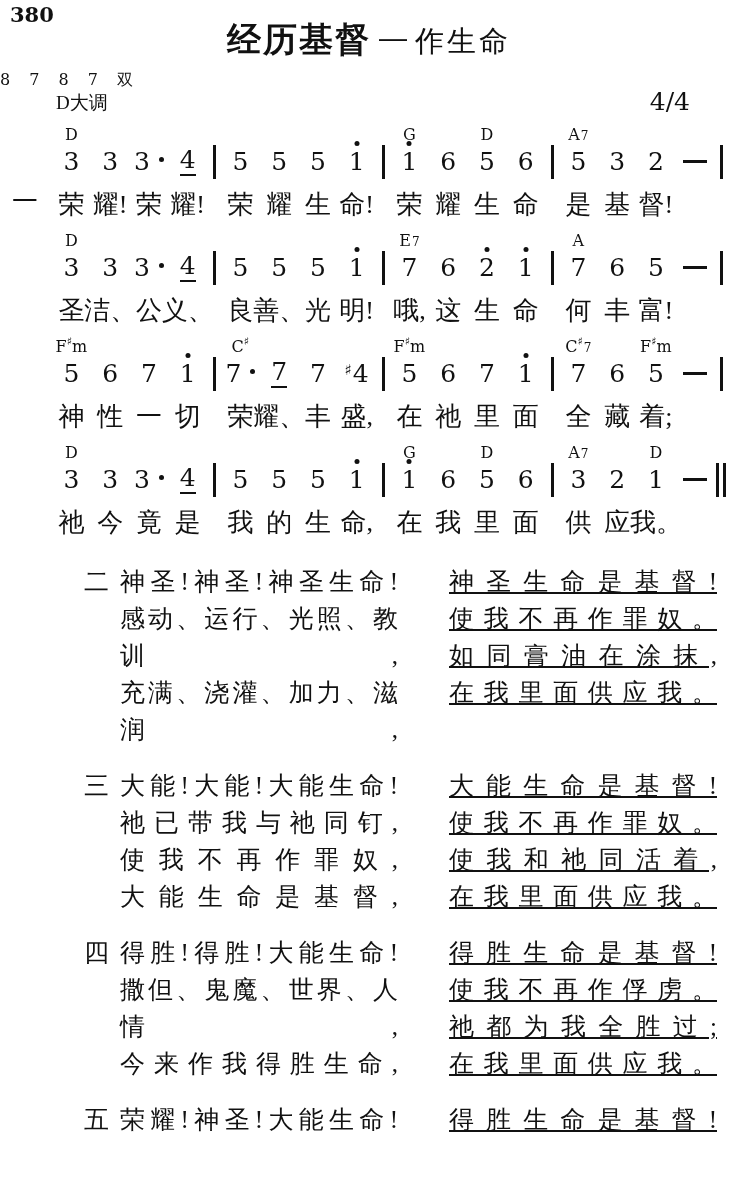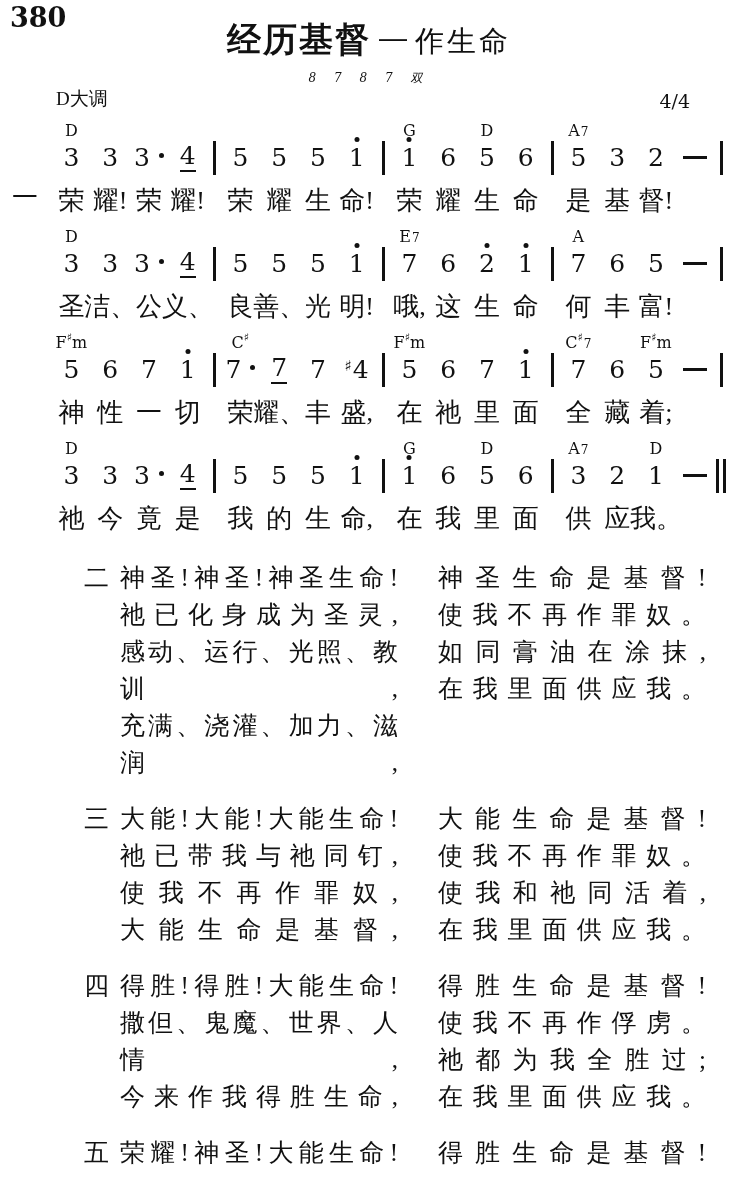--- a/index.html
+++ b/index.html
@@ -6,38 +6,38 @@
   html,body { background:#ffffff; }
   body {
     width:738px; height:1200px; position:relative; overflow:hidden;
     color:#111111;
     font-family:"Liberation Serif","DejaVu Serif",serif;
   }
 
   
   .page-number {
     position:absolute; top:2px; left:10px;
-    font-family:"DejaVu Serif",serif; font-weight:bold; font-size:27px;
+    font-family:"DejaVu Serif",serif; font-weight:bold; font-size:21px;
   }
   .title-row {
     text-align:center; padding-top:17px; white-space:nowrap;
     font-family:"Liberation Sans","DejaVu Sans",sans-serif; font-weight:normal;
   }
   .title-main { font-size:34px; font-weight:900; letter-spacing:2px; }
   .title-dash { font-size:28px; font-weight:400; margin:0 8px; vertical-align:4px; }
   .title-sub  { font-size:29px; font-weight:500; letter-spacing:3px; }
   .meter-name {
-    text-align:center; margin-top:7px;
-    font-family:"DejaVu Serif",serif; font-size:12px; letter-spacing:7px;font-style:italic;
+    text-align:left; margin-top:7px;
+    font-family:"DejaVu Serif",serif; font-size:16px; letter-spacing:7px;
   }
   .key-row {
     display:flex; justify-content:space-between; align-items:flex-end;
     margin:1px 48px 0 56px; font-size:19px; height:24px;
   }
-  .timesig { font-family:"DejaVu Serif",serif; font-size:19px; }
+  .timesig { font-family:"DejaVu Serif",serif; font-size:25px; }
 
   
   .music { margin:8px 10px 0 52px; }
   .system { position:relative; margin-bottom:9px; }
   .verse-mark { position:absolute; left:-40px; bottom:2px; font-size:26px; }
   .cells { display:flex; width:100%; }
   .cell { flex:1 1 0; min-width:0; display:flex; flex-direction:column; align-items:center; }
   .cell.bar { flex:0 0 14px; }
 
   .chord-row {
@@ -69,22 +69,22 @@
 
   .lyric-row {
     height:32px; margin-top:9px; font-size:26px; line-height:32px;
     display:flex; justify-content:center; white-space:nowrap;
   }
 
   
   .stanzas { margin:24px 0 0 84px; }
   .stanza { display:flex; margin-bottom:19px; font-size:25px; line-height:37px; }
   .stanza-num { flex:0 0 36px; }
-  .col-left  { flex:0 0 278px; margin-right:40px; }
-  .col-right { flex:0 0 268px; }
+  .col-left  { flex:0 0 278px; margin-right:51px; }
+  .col-right { flex:0 0 268px;text-decoration:underline; }
   .sline { text-align:justify; text-align-last:justify; }
 </style>
 </head>
 <body>
 
 <header>
   <div class="page-number">380</div>
   <h1 class="title-row">
     <span class="title-main">经历基督</span><span class="title-dash">—</span><span class="title-sub">作生命</span>
   </h1>
@@ -710,21 +710,20 @@
             <div class="lyric-row"></div>
           </div>
         </div>
       </div>
     </div>
   <div class="stanzas" id="stanzas">
       <div class="stanza">
         <div class="stanza-num">二</div>
         <div class="col-left">
           <div class="sline">神圣!神圣!神圣生命!</div>
-          <div class="sline">祂已化身成为圣灵,</div>
           <div class="sline">感动、运行、光照、教训,</div>
           <div class="sline">充满、浇灌、加力、滋润,</div>
         </div>
         <div class="col-right">
           <div class="sline">神圣生命是基督!</div>
           <div class="sline">使我不再作罪奴。</div>
           <div class="sline">如同膏油在涂抹,</div>
           <div class="sline">在我里面供应我。</div>
         </div>
       </div>

